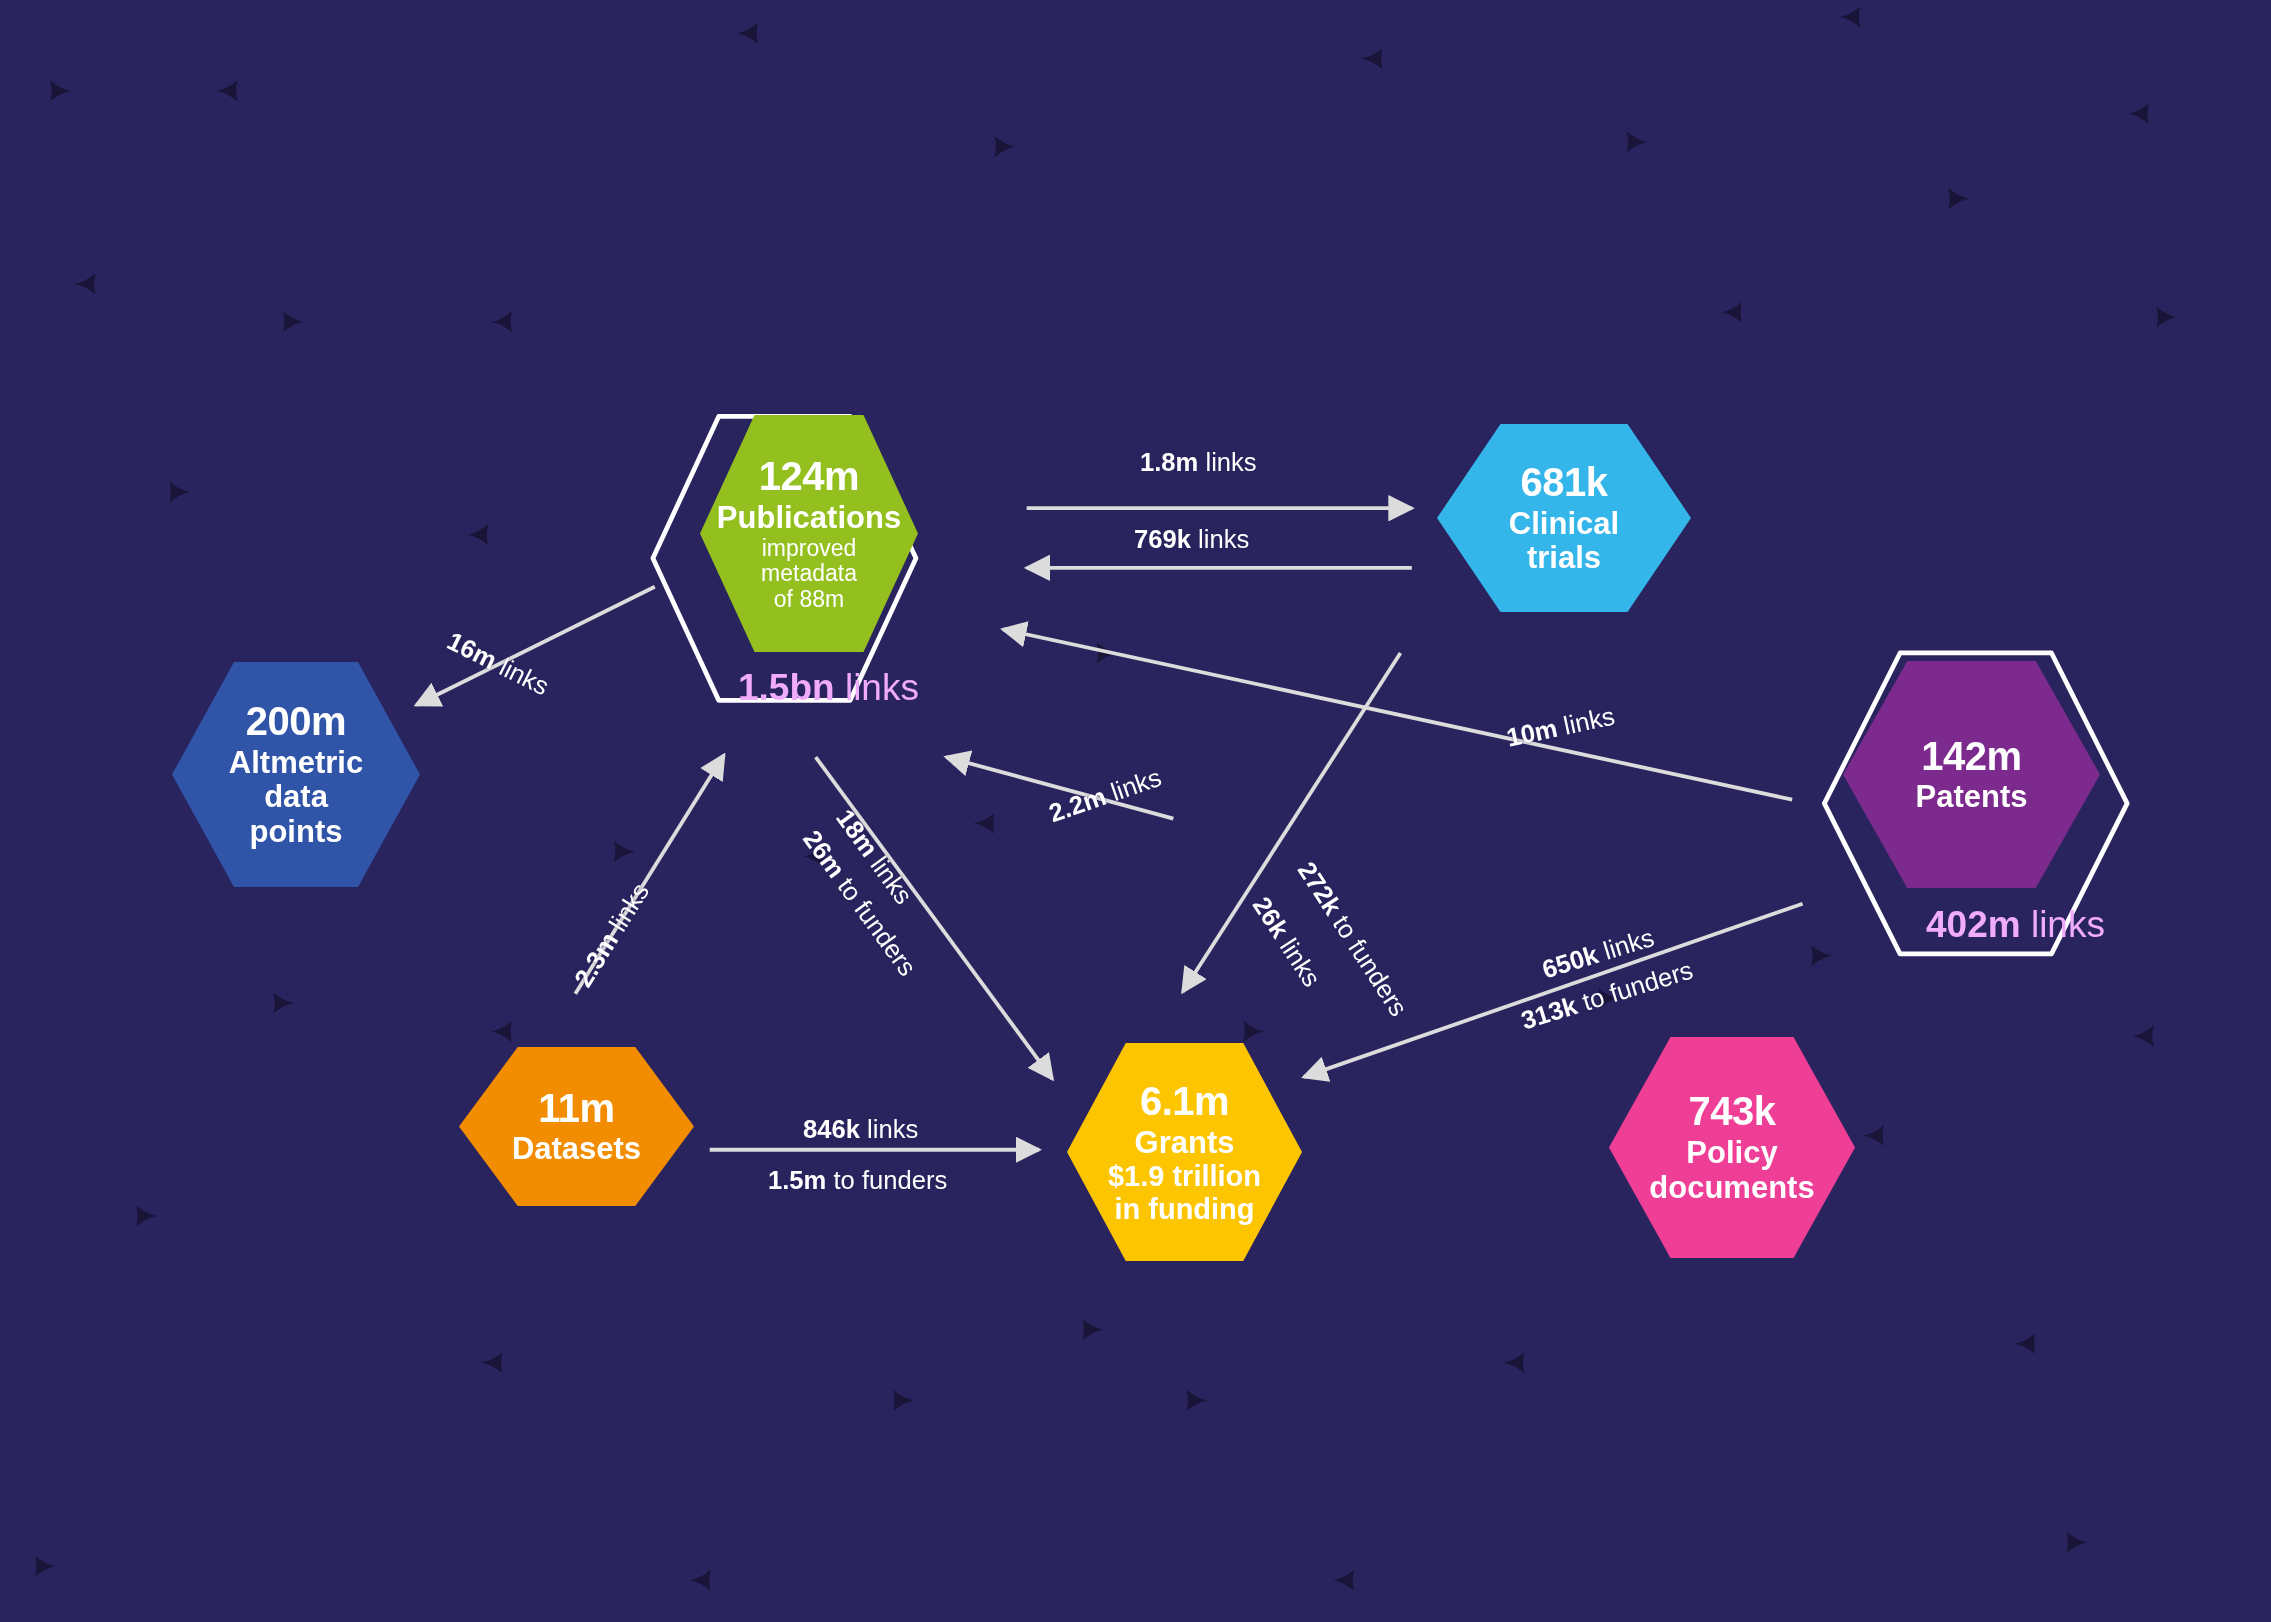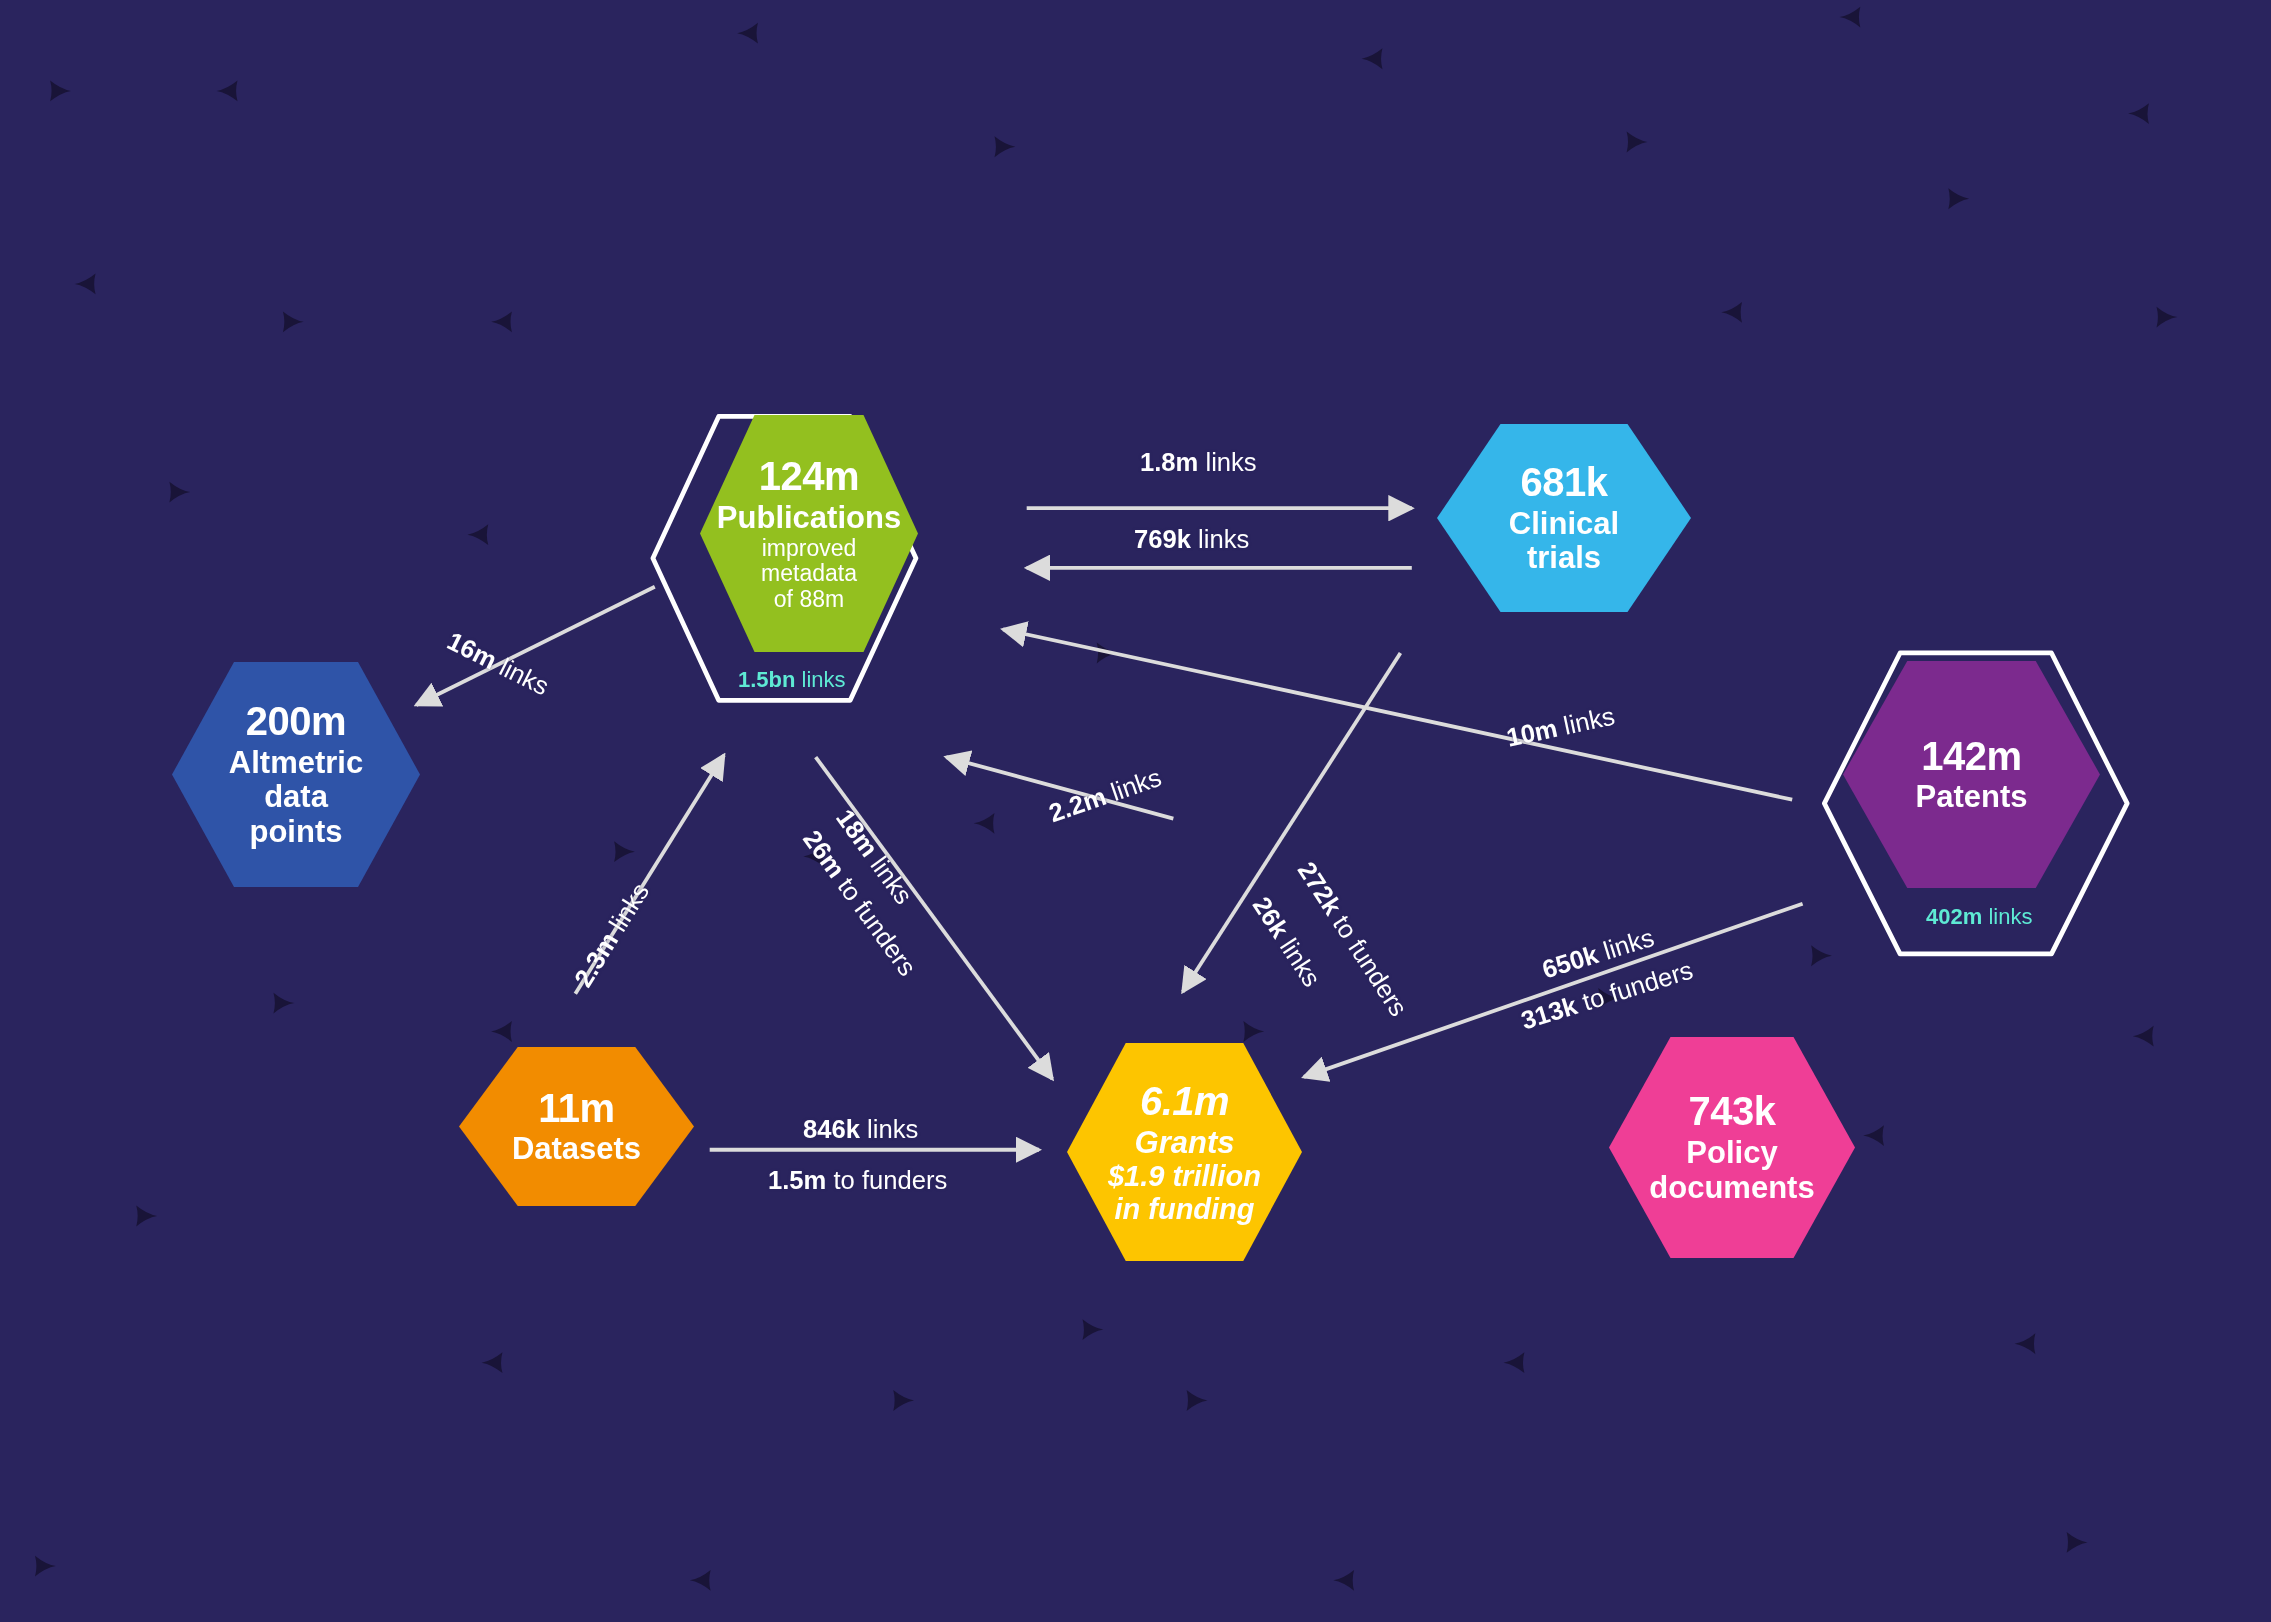--- a/index.html
+++ b/index.html
@@ -63,22 +63,22 @@
   .hex .sub-bold {
     font-weight: bold;
     font-size: 29px;
   }
   .outline-hex {
     position: absolute;
     pointer-events: none;
   }
   .self-label {
     position: absolute;
-    color: #5eead4;
-    font-size: 22px;
+    color: #f0abfc;
+    font-size: 37px;
     white-space: nowrap;
     pointer-events: none;
   }
   .self-label b { font-weight: bold; }
   .edge-label {
     position: absolute;
     color: #ffffff;
     font-size: 25.6px;
     white-space: nowrap;
     pointer-events: auto;
@@ -181,21 +181,21 @@
       <div class="hex node" style="left: 172px; top: 662px; width: 248px; height: 225px; background: rgb(47, 84, 168);">
         <div class="big">200m</div>
         <div class="name">Altmetric</div>
         <div class="name">data</div>
         <div class="name">points</div>
       </div>
       <div class="hex node" style="left: 459px; top: 1047px; width: 235px; height: 159px; background: rgb(242, 140, 0);">
         <div class="big">11m</div>
         <div class="name">Datasets</div>
       </div>
-      <div class="hex node" style="left: 1067px; top: 1043px; width: 235px; height: 218px; background: rgb(253, 197, 0); font-style: italic;">
+      <div class="hex node" style="left: 1067px; top: 1043px; width: 235px; height: 218px; background: rgb(253, 197, 0);">
         <div class="big">6.1m</div>
         <div class="name">Grants</div>
         <div class="sub-bold">$1.9 trillion</div>
         <div class="sub-bold">in funding</div>
       </div>
       <div class="hex node" style="left: 1609px; top: 1037px; width: 246px; height: 221px; background: rgb(239, 62, 150);">
         <div class="big">743k</div>
         <div class="name">Policy</div>
         <div class="name">documents</div>
       </div>

